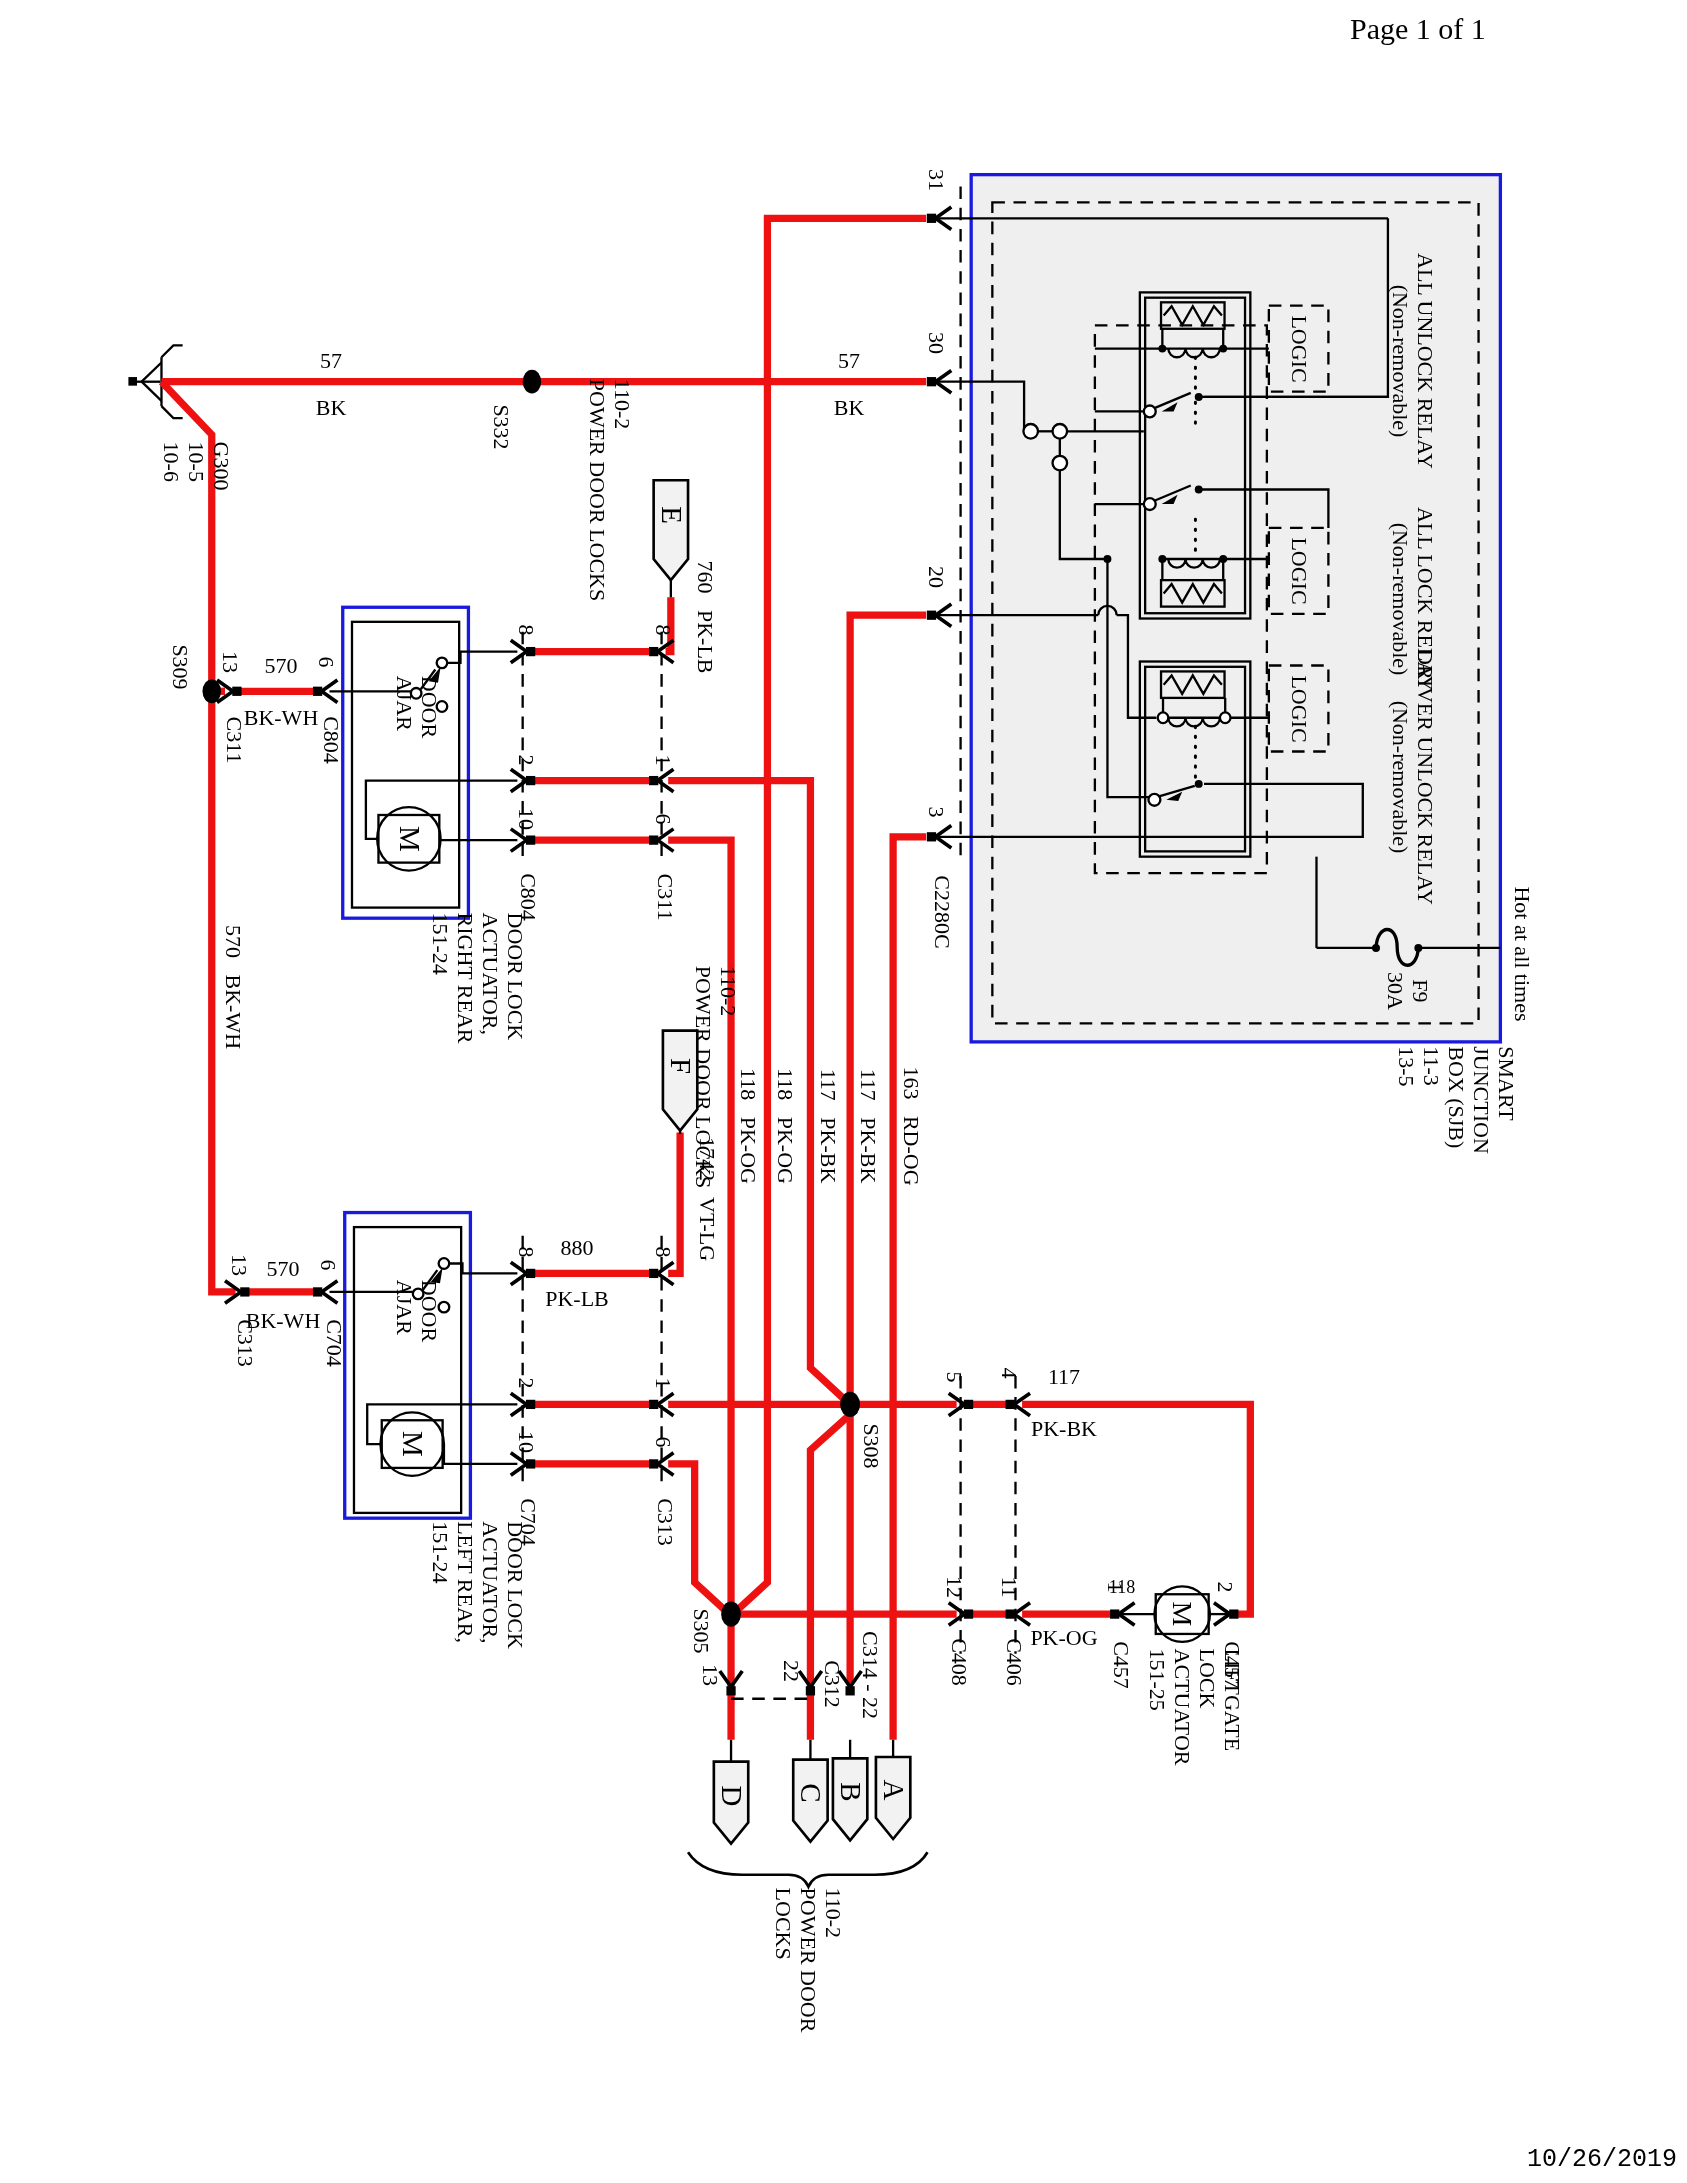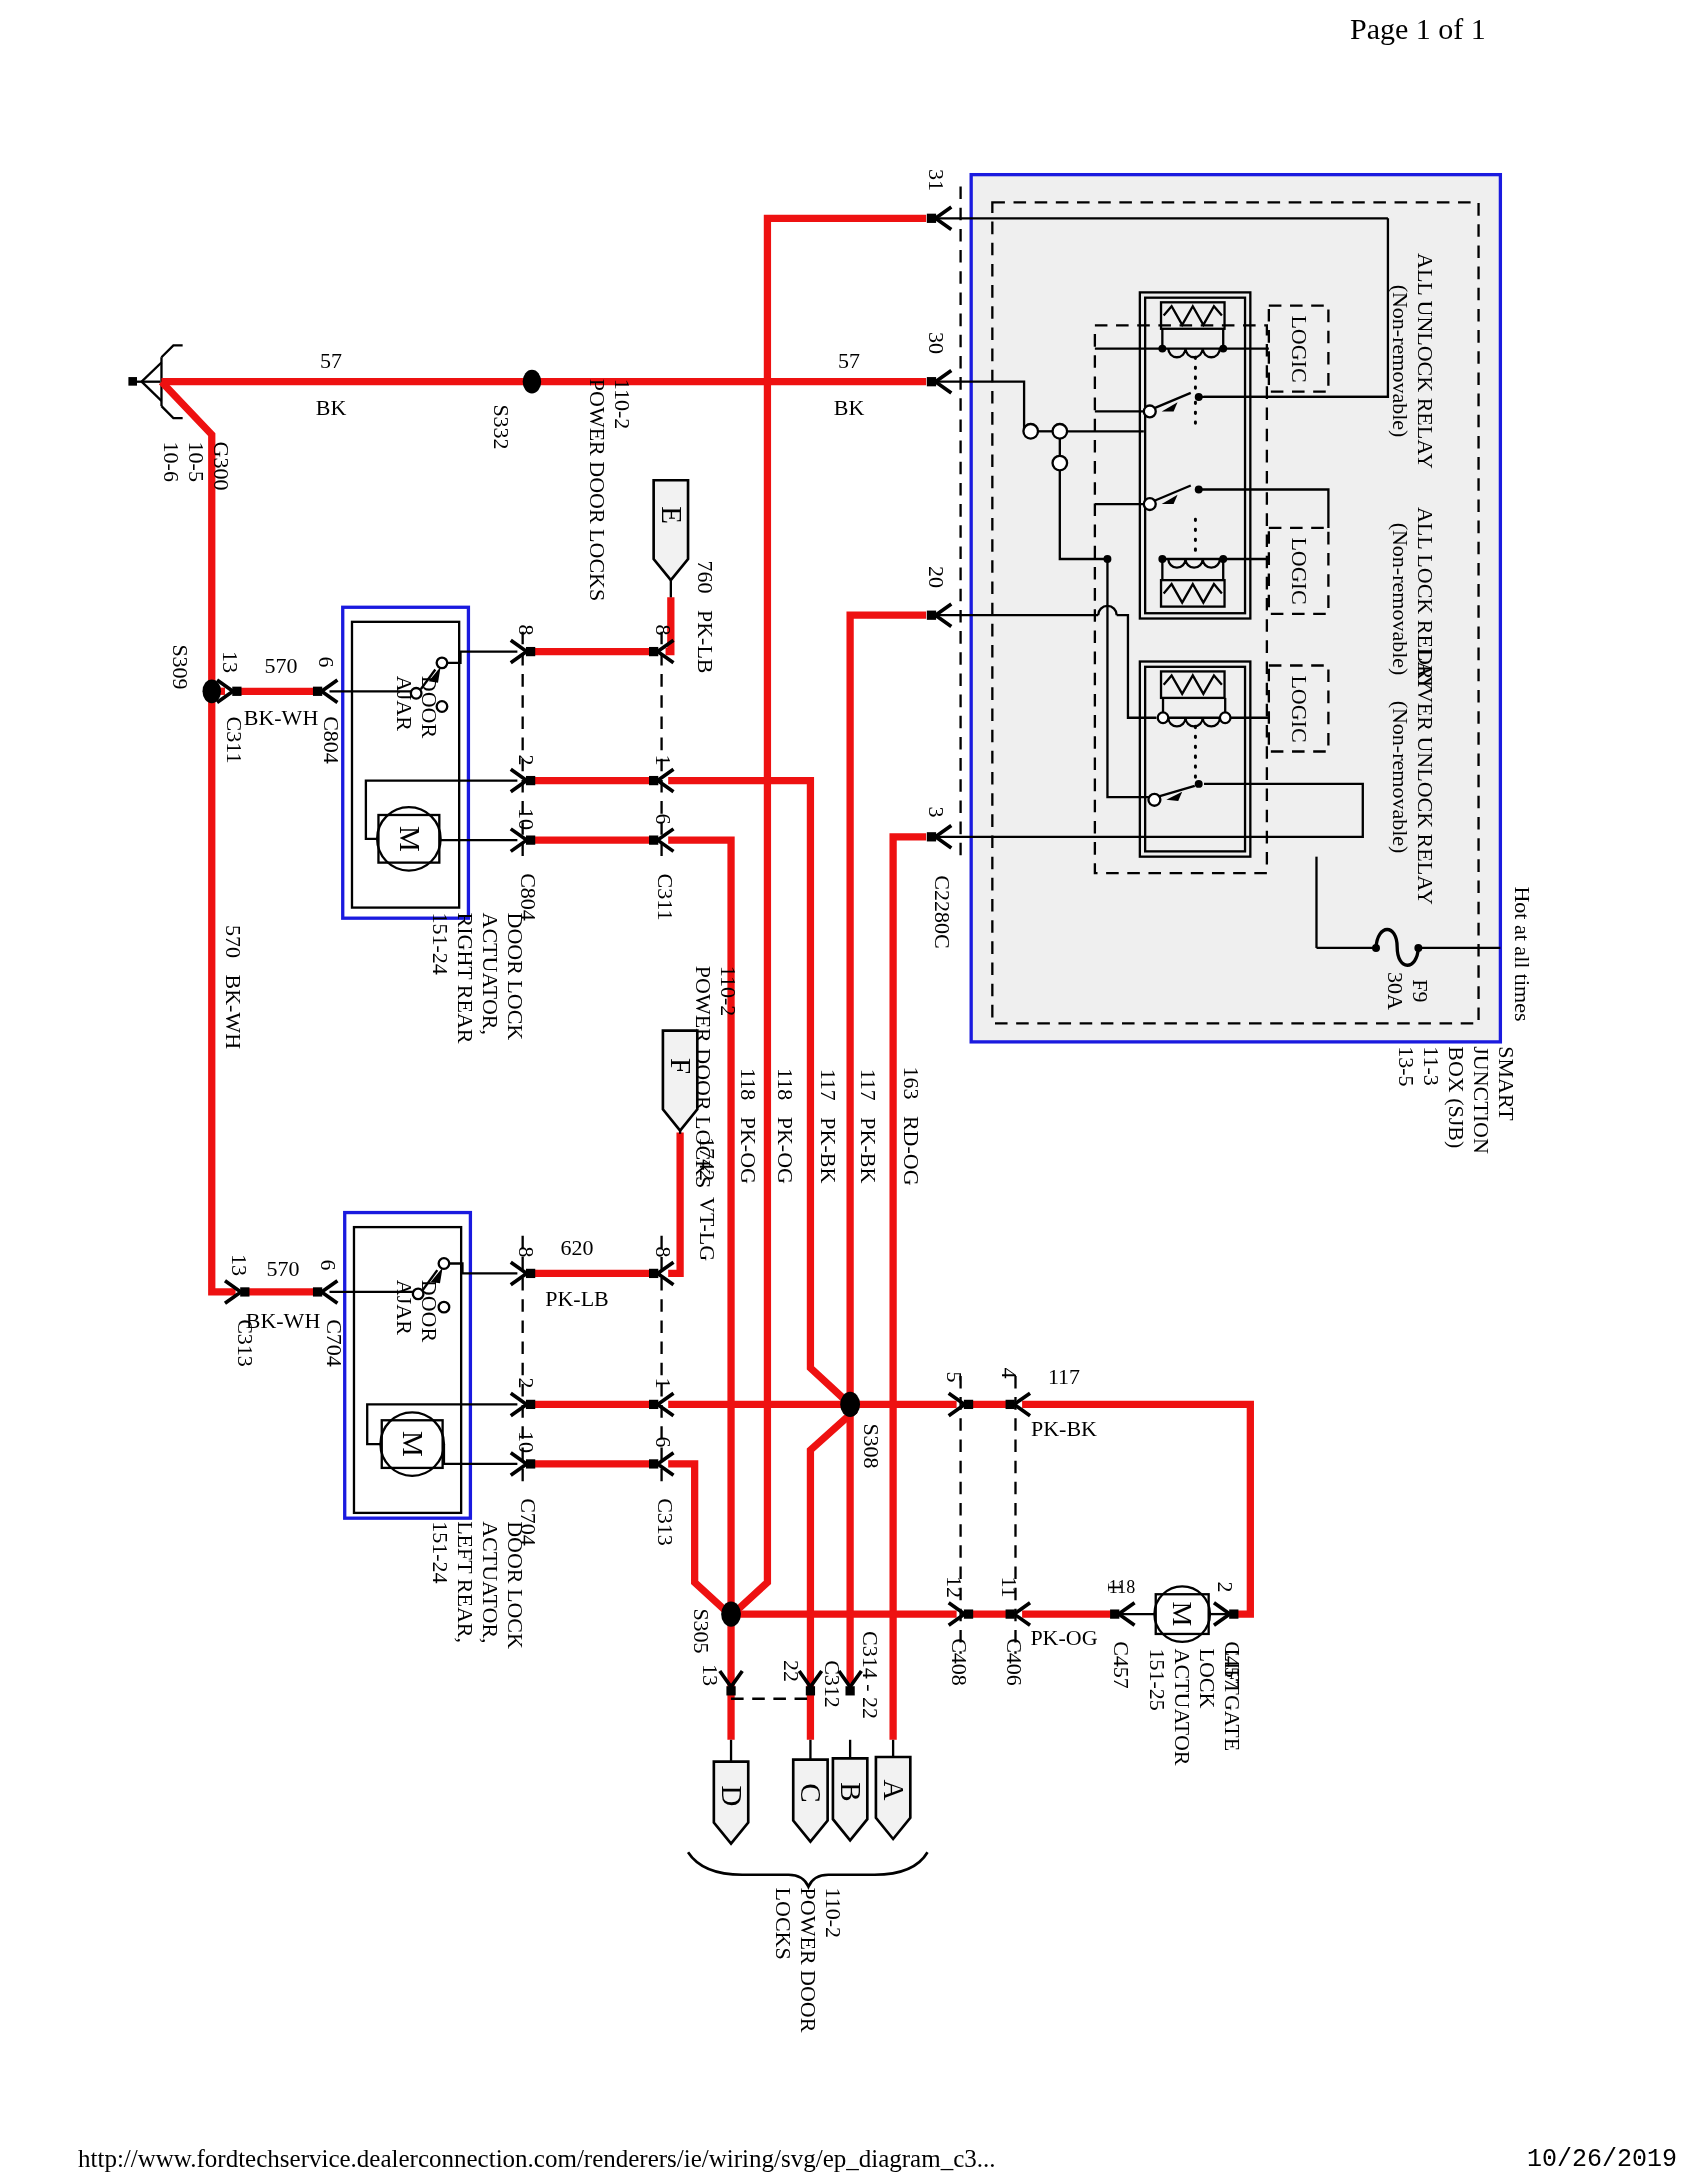--- a/index.html
+++ b/index.html
@@ -345,21 +345,21 @@
       <div class="lbl" style="left: 911px; top: 1126px; font-size: 22px; transform: translate(-50%, -50%) rotate(90deg);">163   RD-OG</div>
       <div class="lbl" style="left: 239px; top: 1265px; font-size: 22px; transform: translate(-50%, -50%) rotate(90deg);">13</div>
       <div class="lbl" style="left: 245px; top: 1343px; font-size: 22px; transform: translate(-50%, -50%) rotate(90deg);">C313</div>
       <div class="lbl" style="left: 283px; top: 1269px; font-size: 22px; transform: translate(-50%, -50%);">570</div>
       <div class="lbl" style="left: 283px; top: 1321px; font-size: 22px; transform: translate(-50%, -50%);">BK-WH</div>
       <div class="lbl" style="left: 328px; top: 1265px; font-size: 22px; transform: translate(-50%, -50%) rotate(90deg);">6</div>
       <div class="lbl" style="left: 334px; top: 1343px; font-size: 22px; transform: translate(-50%, -50%) rotate(90deg);">C704</div>
       <div class="lbl" style="left: 417px; top: 1311px; font-size: 22px; text-align: left; transform: translate(-50%, -50%) rotate(90deg);">DOOR
 AJAR</div>
       <div class="lbl" style="left: 526px; top: 1252px; font-size: 22px; transform: translate(-50%, -50%) rotate(90deg);">8</div>
-      <div class="lbl" style="left: 577px; top: 1248px; font-size: 22px; transform: translate(-50%, -50%);">620</div>
+      <div class="lbl" style="left: 577px; top: 1248px; font-size: 22px; transform: translate(-50%, -50%);">880</div>
       <div class="lbl" style="left: 577px; top: 1299px; font-size: 22px; transform: translate(-50%, -50%);">PK-LB</div>
       <div class="lbl" style="left: 663px; top: 1252px; font-size: 22px; transform: translate(-50%, -50%) rotate(90deg);">8</div>
       <div class="lbl" style="left: 526px; top: 1383px; font-size: 22px; transform: translate(-50%, -50%) rotate(90deg);">2</div>
       <div class="lbl" style="left: 663px; top: 1383px; font-size: 22px; transform: translate(-50%, -50%) rotate(90deg);">1</div>
       <div class="lbl" style="left: 526px; top: 1442px; font-size: 22px; transform: translate(-50%, -50%) rotate(90deg);">10</div>
       <div class="lbl" style="left: 663px; top: 1442px; font-size: 22px; transform: translate(-50%, -50%) rotate(90deg);">6</div>
       <div class="lbl" style="left: 528px; top: 1522px; font-size: 22px; transform: translate(-50%, -50%) rotate(90deg);">C704</div>
       <div class="lbl" style="left: 665px; top: 1522px; font-size: 22px; transform: translate(-50%, -50%) rotate(90deg);">C313</div>
       <div class="lbl" style="left: 478px; top: 1585px; font-size: 22px; text-align: left; transform: translate(-50%, -50%) rotate(90deg);">DOOR LOCK
 ACTUATOR,
@@ -418,16 +418,15 @@
       <div class="lbl" style="left: 1456px; top: 1100px; font-size: 22px; text-align: left; transform: translate(-50%, -50%) rotate(90deg);">SMART
 JUNCTION
 BOX (SJB)
 11-3
 13-5</div>
       <div class="lbl" style="left: 409px; top: 839px; font-size: 29px; transform: translate(-50%, -50%) rotate(90deg);">M</div>
       <div class="lbl" style="left: 412px; top: 1444px; font-size: 29px; transform: translate(-50%, -50%) rotate(90deg);">M</div>
       <div class="lbl" style="left: 1182px; top: 1614px; font-size: 28px; transform: translate(-50%, -50%) rotate(90deg);">M</div>
     </div>
 
-  <div class="ftr" style="left:78px;top:2145px;">http://www.fordtechservice.dealerconnection.com/renderers/ie/wiring/svg/ep_diagram_c3...</div>
   <div class="ftr" style="left:1527px;top:2145px;font-family:Liberation Mono, monospace;">10/26/2019</div>
 </div>
 
 
 </body></html>

